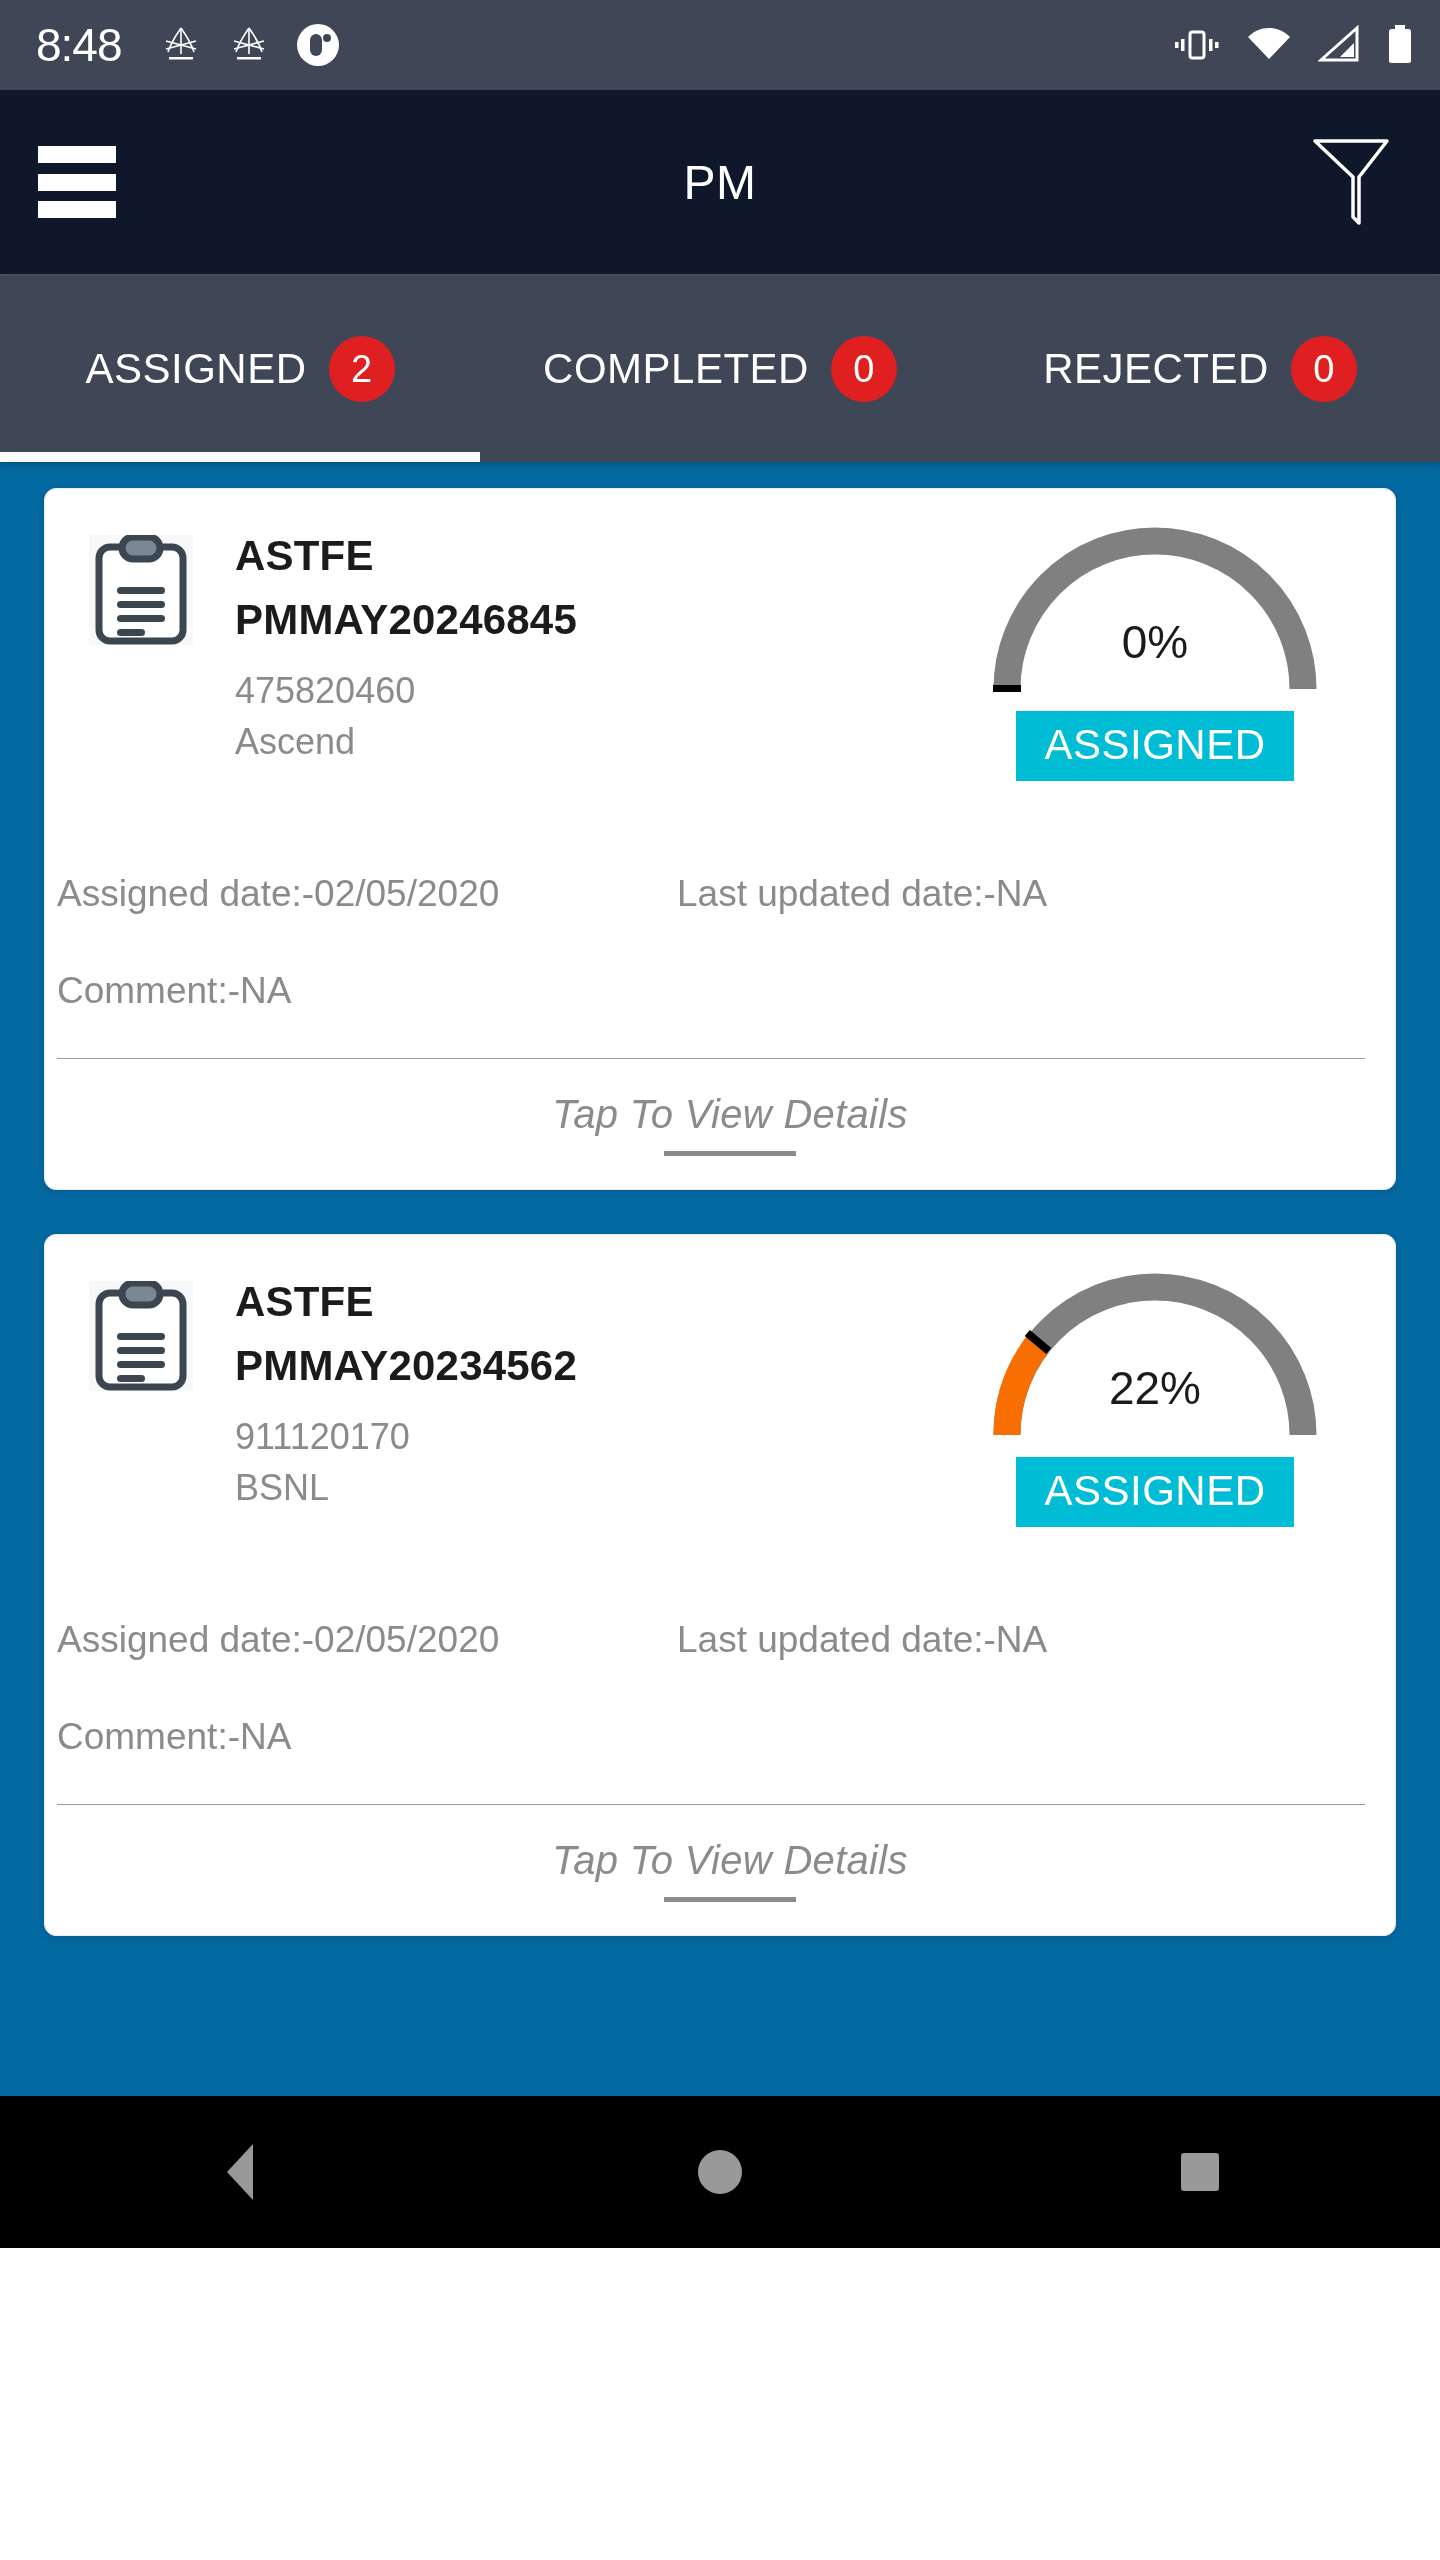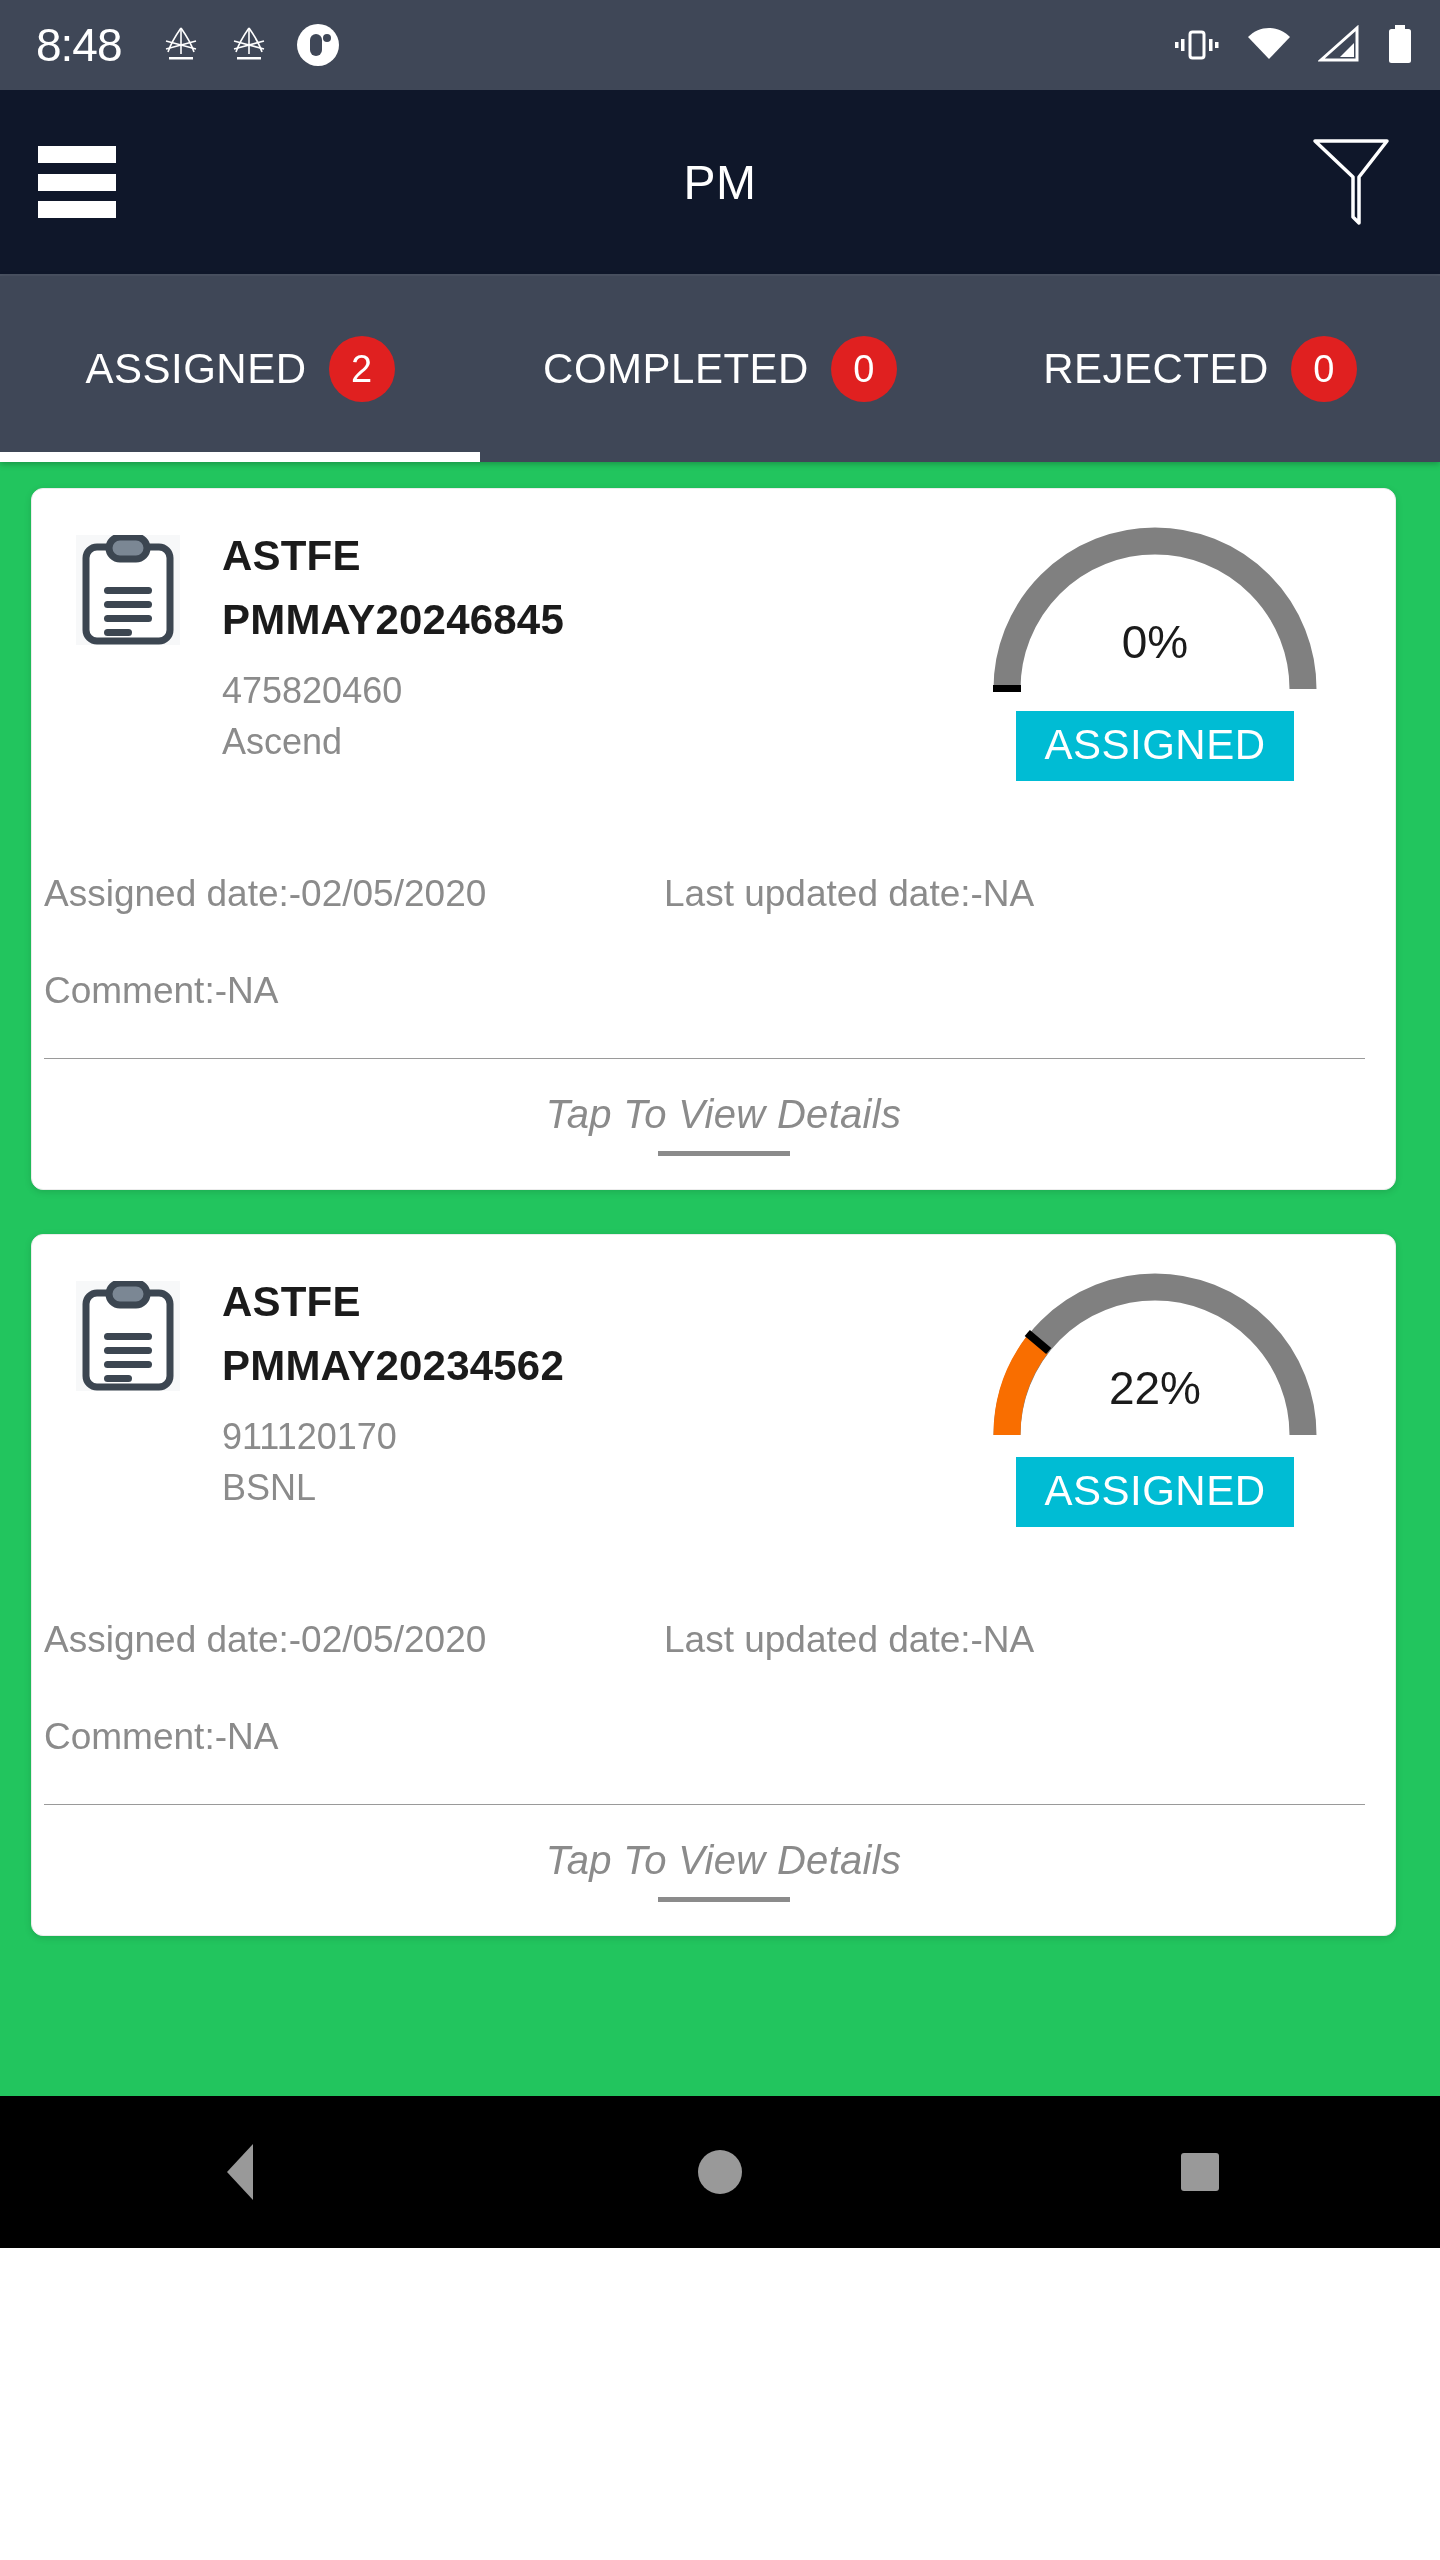--- a/index.html
+++ b/index.html
@@ -144,22 +144,22 @@
     left: 0;
     bottom: 0;
     width: 100%;
     height: 10px;
     background: #ffffff;
   }
 
   
   .content {
     flex: 1 1 auto;
-    background: #22c55e;
-    padding: 26px 44px 0 31px;
+    background: #0369a1;
+    padding: 26px 44px 0 44px;
     overflow: hidden;
   }
 
   .card {
     background: #ffffff;
     border: 1px solid #ececec;
     border-radius: 12px;
     box-shadow: 0 2px 7px rgba(0,0,0,0.13);
     margin-bottom: 44px;
     overflow: hidden;

